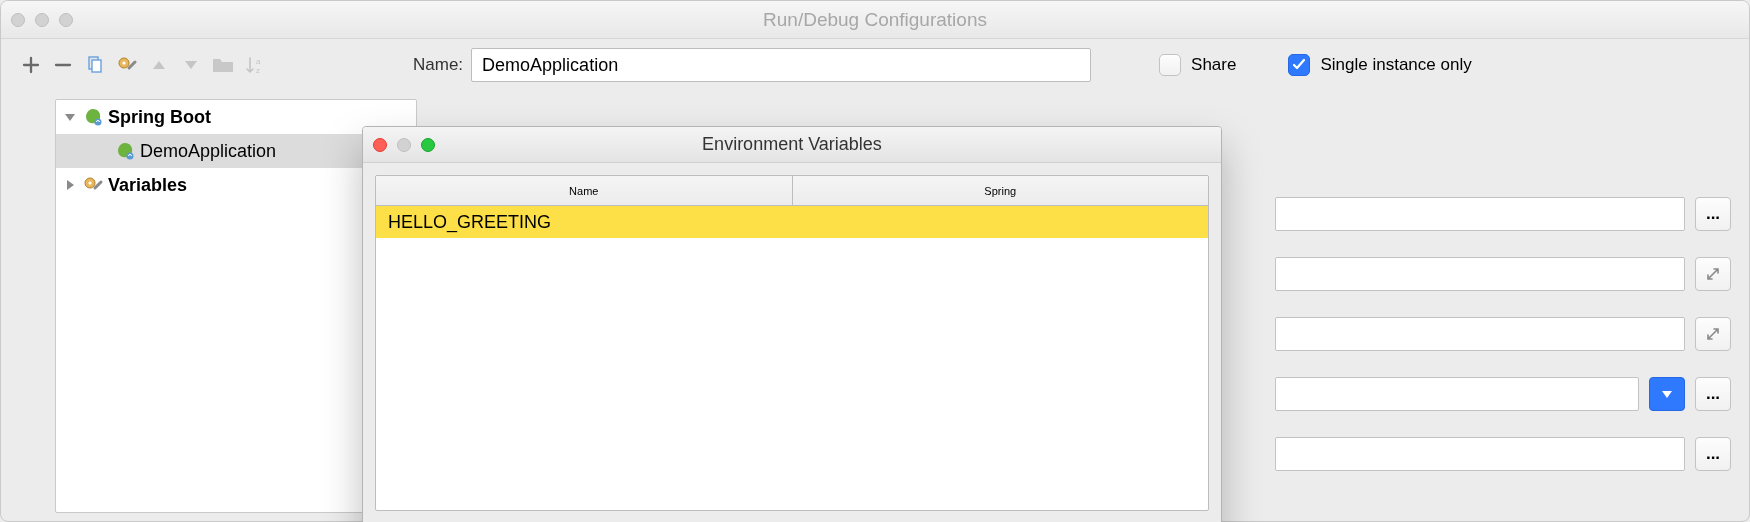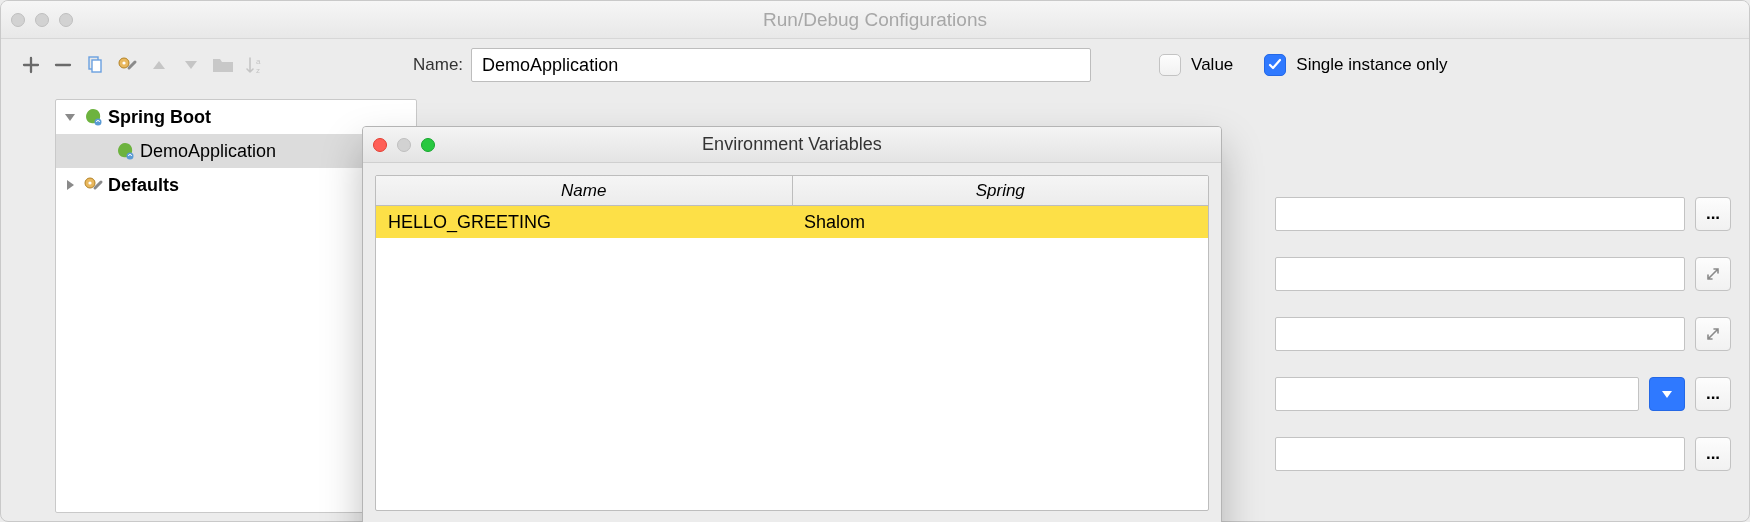--- a/index.html
+++ b/index.html
@@ -194,22 +194,21 @@
     background: #fff;
     height: 336px;
     border-radius: 2px;
     overflow: hidden;
   }
   .env-thead {
     display:flex;
     background: linear-gradient(#f5f5f5,#ececec);
     border-bottom: 1px solid #bdbdbd;
     height: 30px;
-    font-size: 17px;
-    font-style: italic;
+    font-size: 11px;
   }
   .env-thead > div {
     flex:1; text-align:center; line-height:30px;
     border-right:1px solid #bdbdbd;
   }
   .env-thead > div:last-child { border-right:none; }
   .env-row {
     display:flex;
     background:#fde047;
     height: 32px; line-height:32px;
@@ -280,24 +279,24 @@
       </span>
     </div>
 
     <span class="name-label">Name:</span>
     <input class="name-input" value="DemoApplication" style="">
 
     <div class="check-wrap">
       <span class="cbox">
         
       </span>
-      <span>Value</span>
-    </div>
-
-    <div class="check-wrap" style="margin-left:23px">
+      <span>Share</span>
+    </div>
+
+    <div class="check-wrap" style="margin-left:44px">
       <span class="cbox checked">
         <svg width="14" height="14" viewBox="0 0 14 14">
             <path d="M2 7 l3 3 l7 -8" stroke="#fff" stroke-width="2.2" fill="none" stroke-linecap="round" stroke-linejoin="round"></path>
           </svg>
       </span>
       <span>Single instance only</span>
     </div>
   </div>
 
   <div class="body">
@@ -336,21 +335,21 @@
               <path d="M3 1 L10 6 L3 11 Z" fill="#8a8a8a"></path>
             </svg>
         </span>
         <span class="ico-leaf">
           <svg width="22" height="20" viewBox="0 0 22 20">
             <circle cx="8" cy="8" r="5" fill="#e9b85e" stroke="#b38225" stroke-width="1"></circle>
             <circle cx="8" cy="8" r="1.6" fill="#fff"></circle>
             <path d="M13 13 l6 -6" stroke="#8a8a8a" stroke-width="3" stroke-linecap="round"></path>
           </svg>
         </span>
-        <span>Defaults</span>
+        <span>Variables</span>
       </div>
     </div>
 
     <div class="rightpane">
       <div class="field-row" style="top:98px; left:850px">
         <div class="inp" style="width:260px"></div>
         <span class="btn-aux">...</span>
       </div>
       <div class="field-row" style="top:158px; left:850px">
         <div class="inp" style="width:306px"></div>
@@ -394,16 +393,15 @@
     </div>
     <div class="title">Environment Variables</div>
   </div>
   <div class="env-table-wrap">
     <div class="env-thead">
       <div>Name</div>
       <div>Spring</div>
     </div>
     <div class="env-row">
       <div>HELLO_GREETING</div>
-      <div>Shalom</div>
     </div>
   </div>
 </div>
 
 </body></html>

